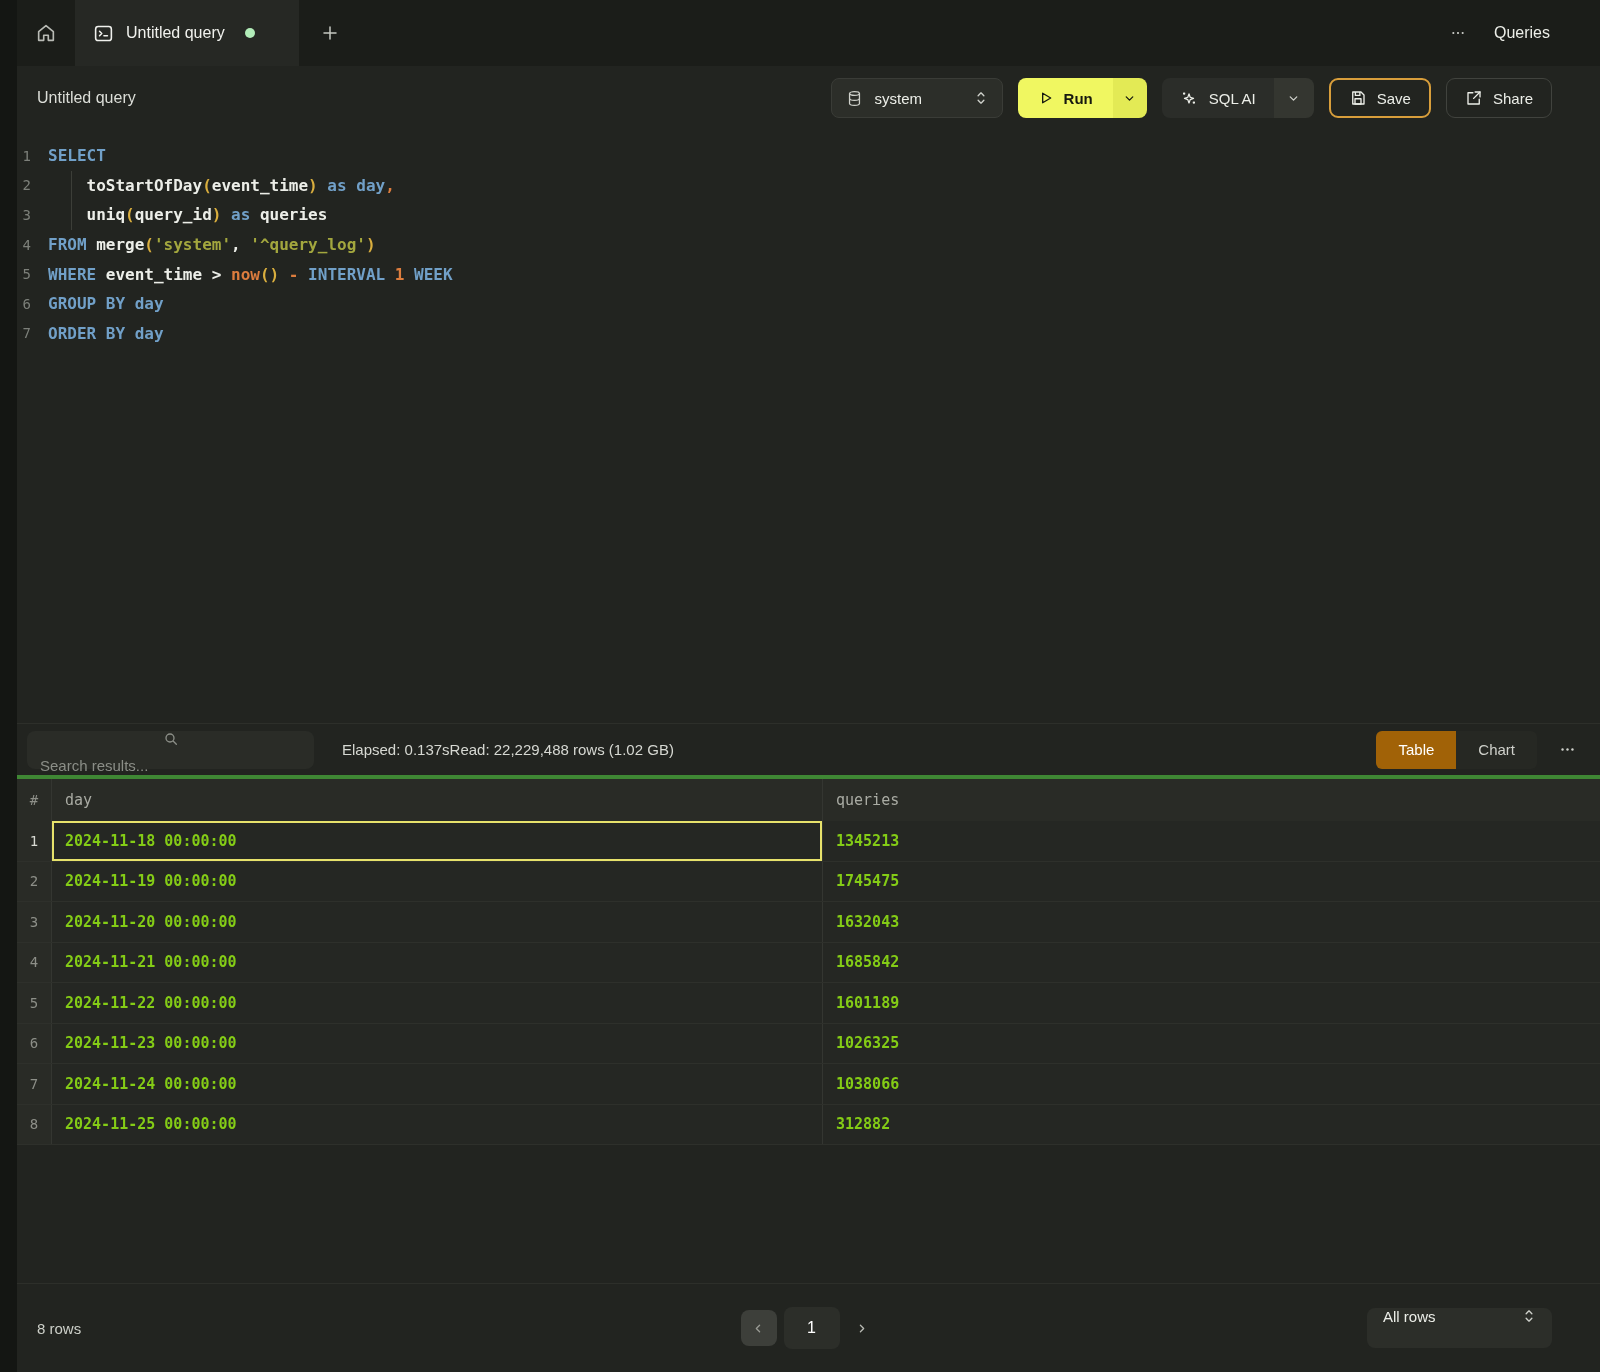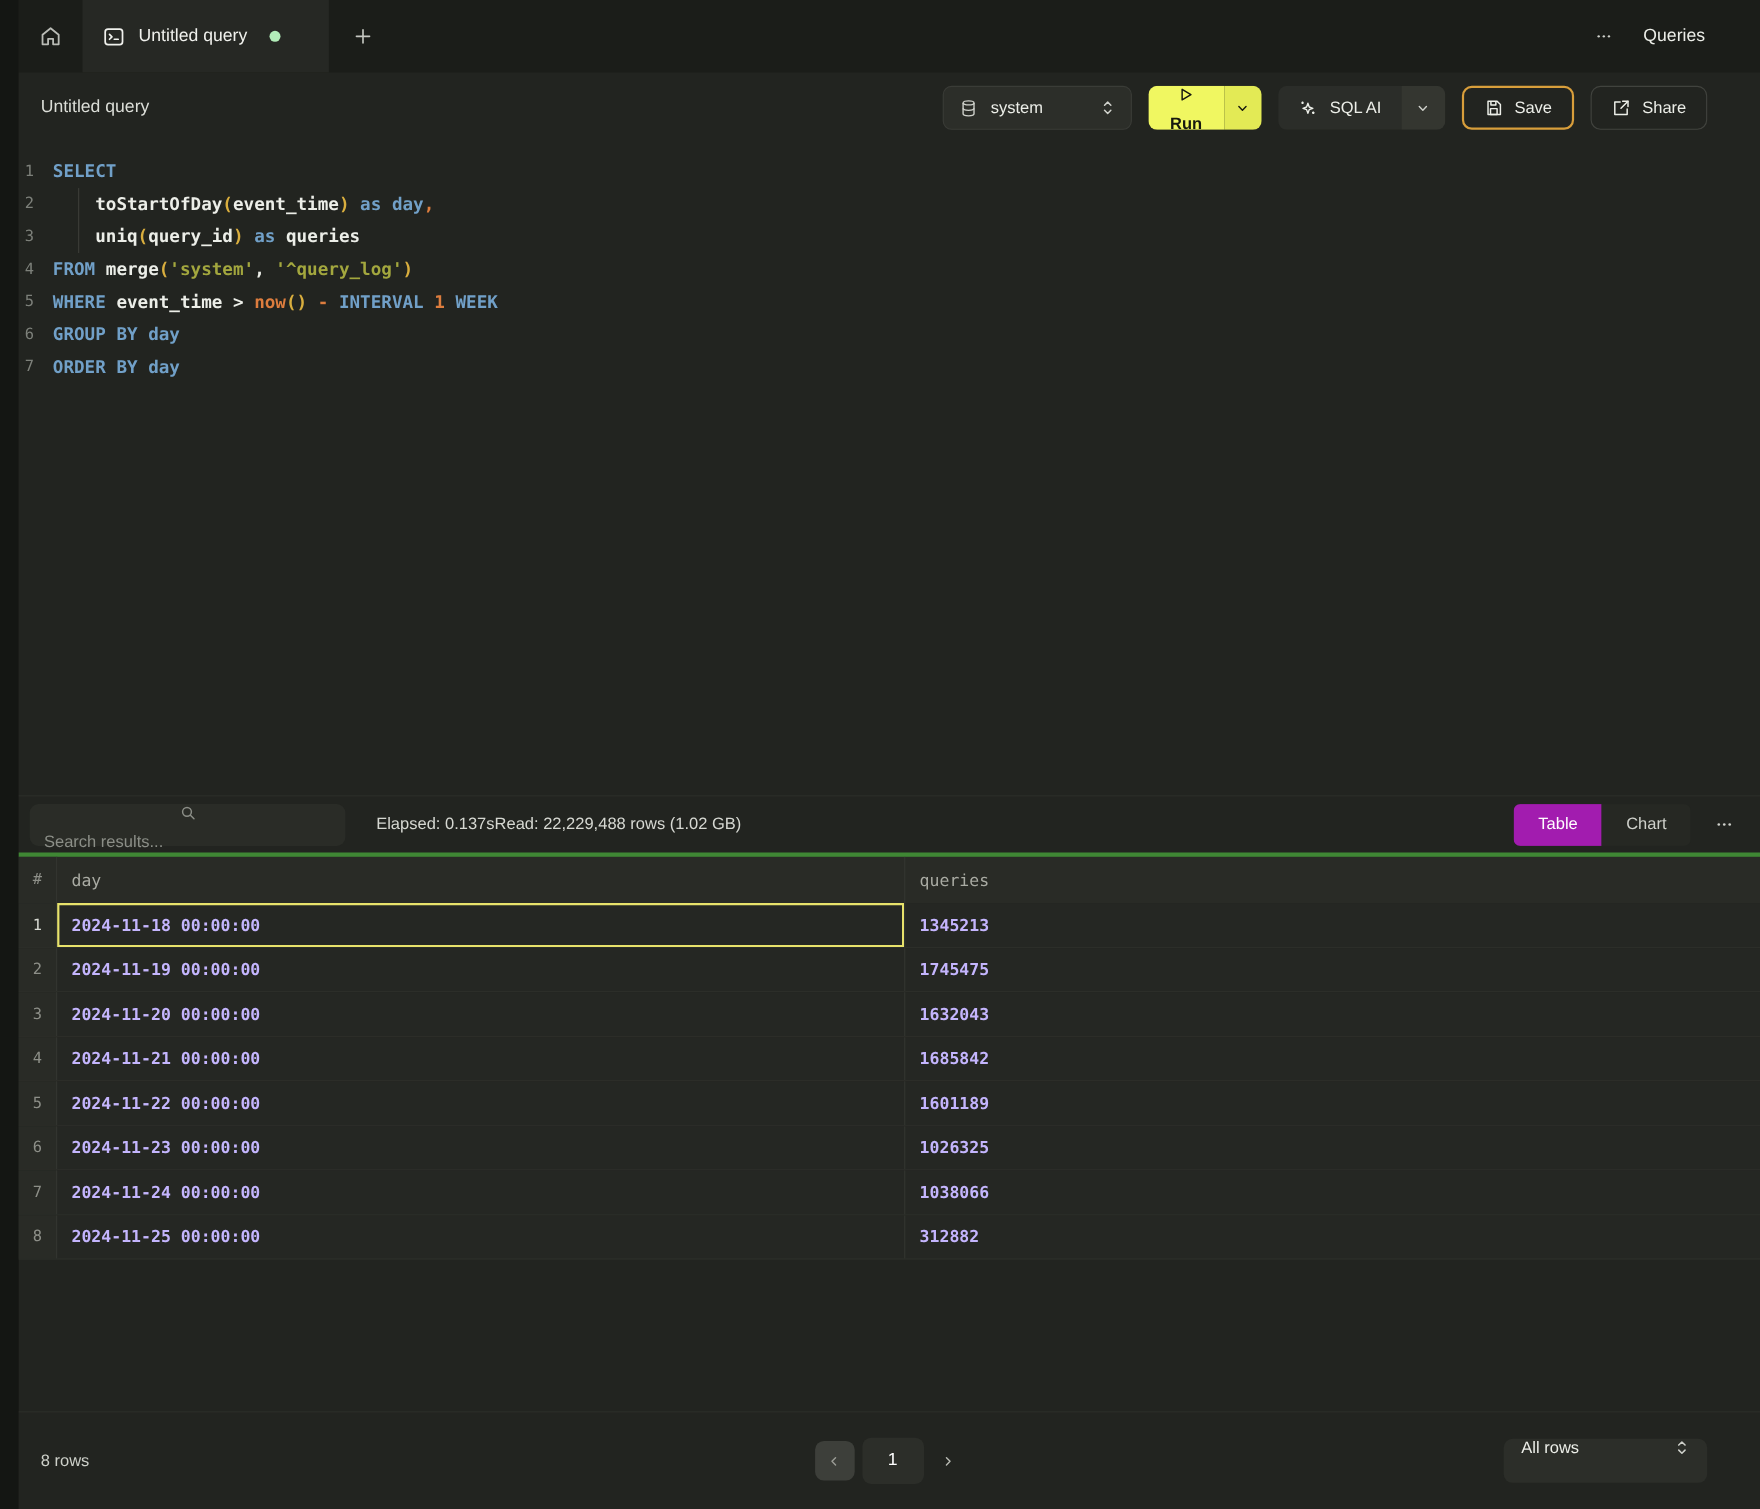--- a/index.html
+++ b/index.html
@@ -19,21 +19,21 @@
   .tabbar-right .queries-label { color:#eceee8; font-size:16px; }
   .icon { display:inline-flex; align-items:center; justify-content:center; }
 
   
   .toolbar { position:absolute; left:17px; top:66px; right:0; height:64px; background:#222420; display:flex; align-items:center; padding:0 48px 0 20px; }
   .page-title { font-size:16px; color:#dcded8; }
   .toolbar-actions { margin-left:auto; display:flex; align-items:center; gap:15px; }
   .select-box { height:40px; background:#2c2e29; border:1px solid #3a3c37; border-radius:8px; display:flex; align-items:center; gap:12px; padding:0 14px; width:172px; cursor:pointer; }
   .select-box .sel-label { font-size:15px; color:#eceee8; flex:1; }
   .btn-split { height:40px; display:flex; border-radius:8px; overflow:hidden; cursor:pointer; }
-  .run-main { background:#f0f761; color:#16180f; display:flex; align-items:center; gap:10px; padding:0 20px; font-size:15px; font-weight:600;flex-direction:column; }
+  .run-main { background:#f0f761; color:#16180f; display:flex; align-items:center; gap:10px; padding:0 20px; font-size:15px; font-weight:600; }
   .run-caret { width:34px; background:#e3ea55; color:#16180f; display:flex; align-items:center; justify-content:center; }
   .ai-main { background:#2b2d29; color:#eceee8; display:flex; align-items:center; gap:11px; padding:0 18px; font-size:15px; font-weight:500; }
   .ai-caret { width:40px; background:#343630; color:#cfd1cb; display:flex; align-items:center; justify-content:center; }
   .btn-outline { height:40px; border-radius:9px; display:flex; align-items:center; gap:10px; padding:0 18px; font-size:15px; font-weight:500; color:#eceee8; background:transparent; cursor:pointer; }
   .btn-save { border:2px solid #d89e3b; }
   .btn-share { border:1px solid #41433e; }
 
   
   .editor { position:absolute; left:17px; top:130px; right:0; height:593px; background:#222420; padding-top:11px; font-family:"DejaVu Sans Mono", monospace; }
   .code-line { display:flex; height:29.6px; align-items:center; position:relative; }
@@ -50,36 +50,36 @@
 
   
   .results-toolbar { position:absolute; left:17px; top:723px; right:0; height:52px; border-top:1px solid #2d2f2a; display:flex; align-items:center; padding:0 20px 0 10px; background:#222420; }
   .search-box { width:287px; height:38px; background:#2a2c27; border-radius:8px; display:flex; align-items:center; gap:10px; padding:0 13px; color:#8b8e87;flex-direction:column; }
   .search-box input { background:transparent; border:none; outline:none; color:#d6d8d2; font-size:15px; width:100%; font-family:"Liberation Sans", sans-serif; }
   .search-box input::placeholder { color:#8b8e87; }
   .stats { display:flex; margin-left:28px; font-size:15px; color:#d6d8d2; }
   .rt-right { margin-left:auto; display:flex; align-items:center; gap:18px; }
   .segmented { display:flex; border-radius:6px; overflow:hidden; }
   .seg-item { height:38px; display:flex; align-items:center; justify-content:center; padding:0 22px; font-size:15px; cursor:pointer; }
-  .seg-active { background:#a21caf; color:#ffffff; }
+  .seg-active { background:#a16207; color:#ffffff; }
   .seg-inactive { background:#262823; color:#cfd1cb; }
   .ellipsis-btn { color:#cfd1cb; cursor:pointer; padding:4px; }
 
   .progress-line { position:absolute; left:17px; top:775px; right:0; height:4px; background:#3f8734; }
 
   
   .results-table { position:absolute; left:17px; top:779px; right:0; font-family:"DejaVu Sans Mono", monospace; }
   .t-row { display:flex; height:40.5px; align-items:stretch; }
   .t-head { height:42px; background:#292b26; color:#a9aba3; font-size:15px; }
   .c-num { width:35px; flex:none; background:#292b26; border-right:1px solid #343631; display:flex; align-items:center; justify-content:center; color:#8d8f88; font-size:14px; }
   .c-day { width:771px; flex:none; display:flex; align-items:center; padding:0 13px; border-right:1px solid #343631; }
   .c-q { flex:1; display:flex; align-items:center; padding:0 13px; }
   .t-head .c-day, .t-head .c-q { font-weight:normal; }
   .t-body .t-row { background:#252723; border-bottom:1px solid #2e302b; }
-  .t-body .c-day, .t-body .c-q { color:#c4b5fd; font-size:15px; font-weight:bold; }
+  .t-body .c-day, .t-body .c-q { color:#84cc16; font-size:15px; font-weight:bold; }
   .cell-selected { box-shadow:inset 0 0 0 2px #e7e26b; }
   .row-first .c-num { color:#d8dad3; }
 
   
   .footer { position:absolute; left:17px; bottom:0; right:0; height:89px; border-top:1px solid #2d2f2a; background:#222420; display:flex; align-items:center; padding:0 48px 0 20px; }
   .row-count { font-size:15px; color:#cdd0c9; }
   .pagination { position:absolute; left:50%; transform:translateX(-50%); display:flex; align-items:center; gap:7px; }
   .pg-prev { width:36px; height:36px; border-radius:8px; background:#3d3f3a; color:#9a9c95; display:flex; align-items:center; justify-content:center; cursor:pointer; }
   .pg-page { width:56px; height:42px; border-radius:8px; background:#2c2e29; color:#ffffff; font-size:16px; display:flex; align-items:center; justify-content:center; cursor:pointer; }
   .pg-next { width:30px; height:36px; color:#b8bab3; display:flex; align-items:center; justify-content:center; cursor:pointer; }

